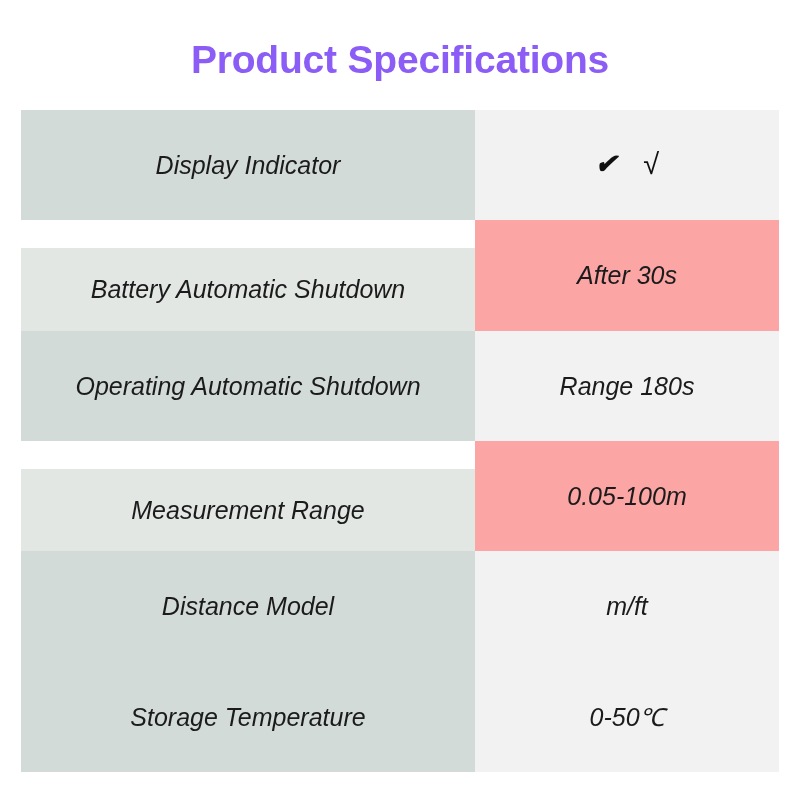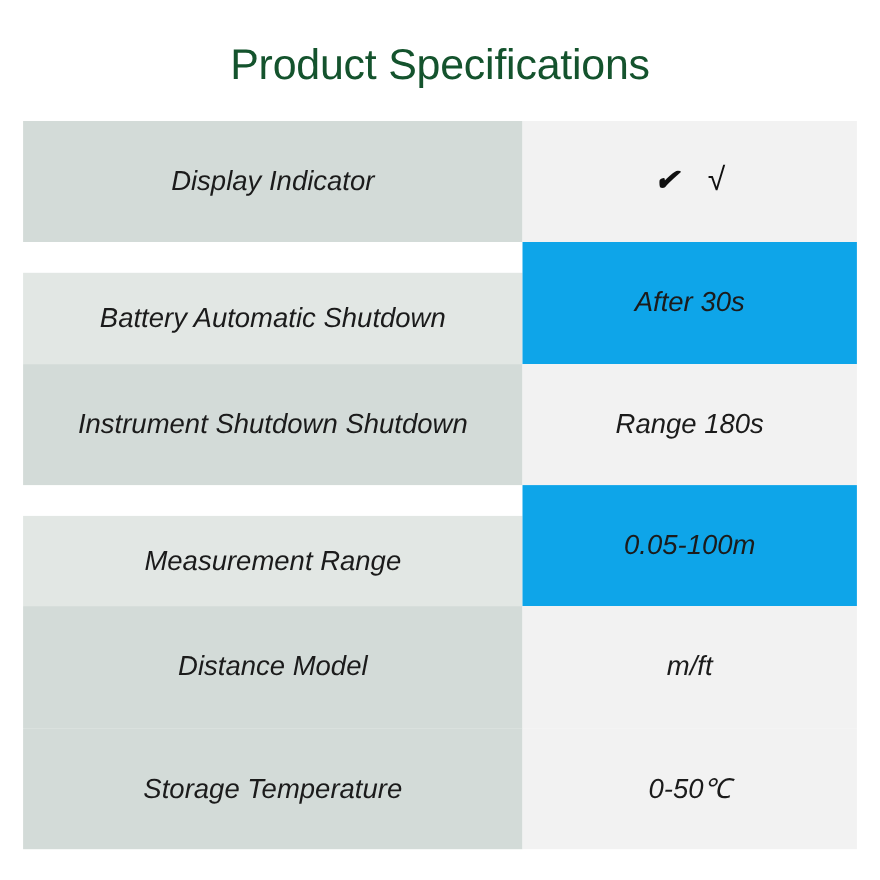--- a/index.html
+++ b/index.html
@@ -21,22 +21,22 @@
     box-sizing: border-box;
   }
 
   .page-title {
     position: absolute;
     top: 36px;
     left: 0;
     width: 800px;
     text-align: center;
     font-size: 39px;
-    font-weight: normal;
-    color: #14532d;
+    font-weight: bold;
+    color: #8b5cf6;
     letter-spacing: -0.2px;
     line-height: 48px;
     white-space: nowrap;
   }
 
   .spec-table {
     position: absolute;
     left: 21px;
     top: 110px;
     width: 758px;
@@ -70,21 +70,21 @@
   }
 
   .cell-value {
     flex: 1 1 auto;
   }
 
   
   .spec-row.odd  .cell-label { background: #d3dbd8; }
   .spec-row.even .cell-label { background: #e2e7e4; margin-top: 28px; }
   .spec-row.odd  .cell-value { background: #f2f2f2; }
-  .spec-row.even .cell-value { background: #0ea5e9; }
+  .spec-row.even .cell-value { background: #fca5a5; }
 
   .check-group {
     display: flex;
     align-items: center;
     justify-content: center;
     gap: 26px;
   }
 
   .check-heavy {
     font-size: 27px;
@@ -120,21 +120,21 @@
         </span>
       </div>
     </div>
 
     <div class="spec-row even">
       <div class="cell cell-label">Battery Automatic Shutdown</div>
       <div class="cell cell-value">After 30s</div>
     </div>
 
     <div class="spec-row odd">
-      <div class="cell cell-label">Instrument Shutdown Shutdown</div>
+      <div class="cell cell-label">Operating Automatic Shutdown</div>
       <div class="cell cell-value">Range 180s</div>
     </div>
 
     <div class="spec-row even">
       <div class="cell cell-label">Measurement Range</div>
       <div class="cell cell-value">0.05-100m</div>
     </div>
 
     <div class="spec-row odd">
       <div class="cell cell-label">Distance Model</div>

